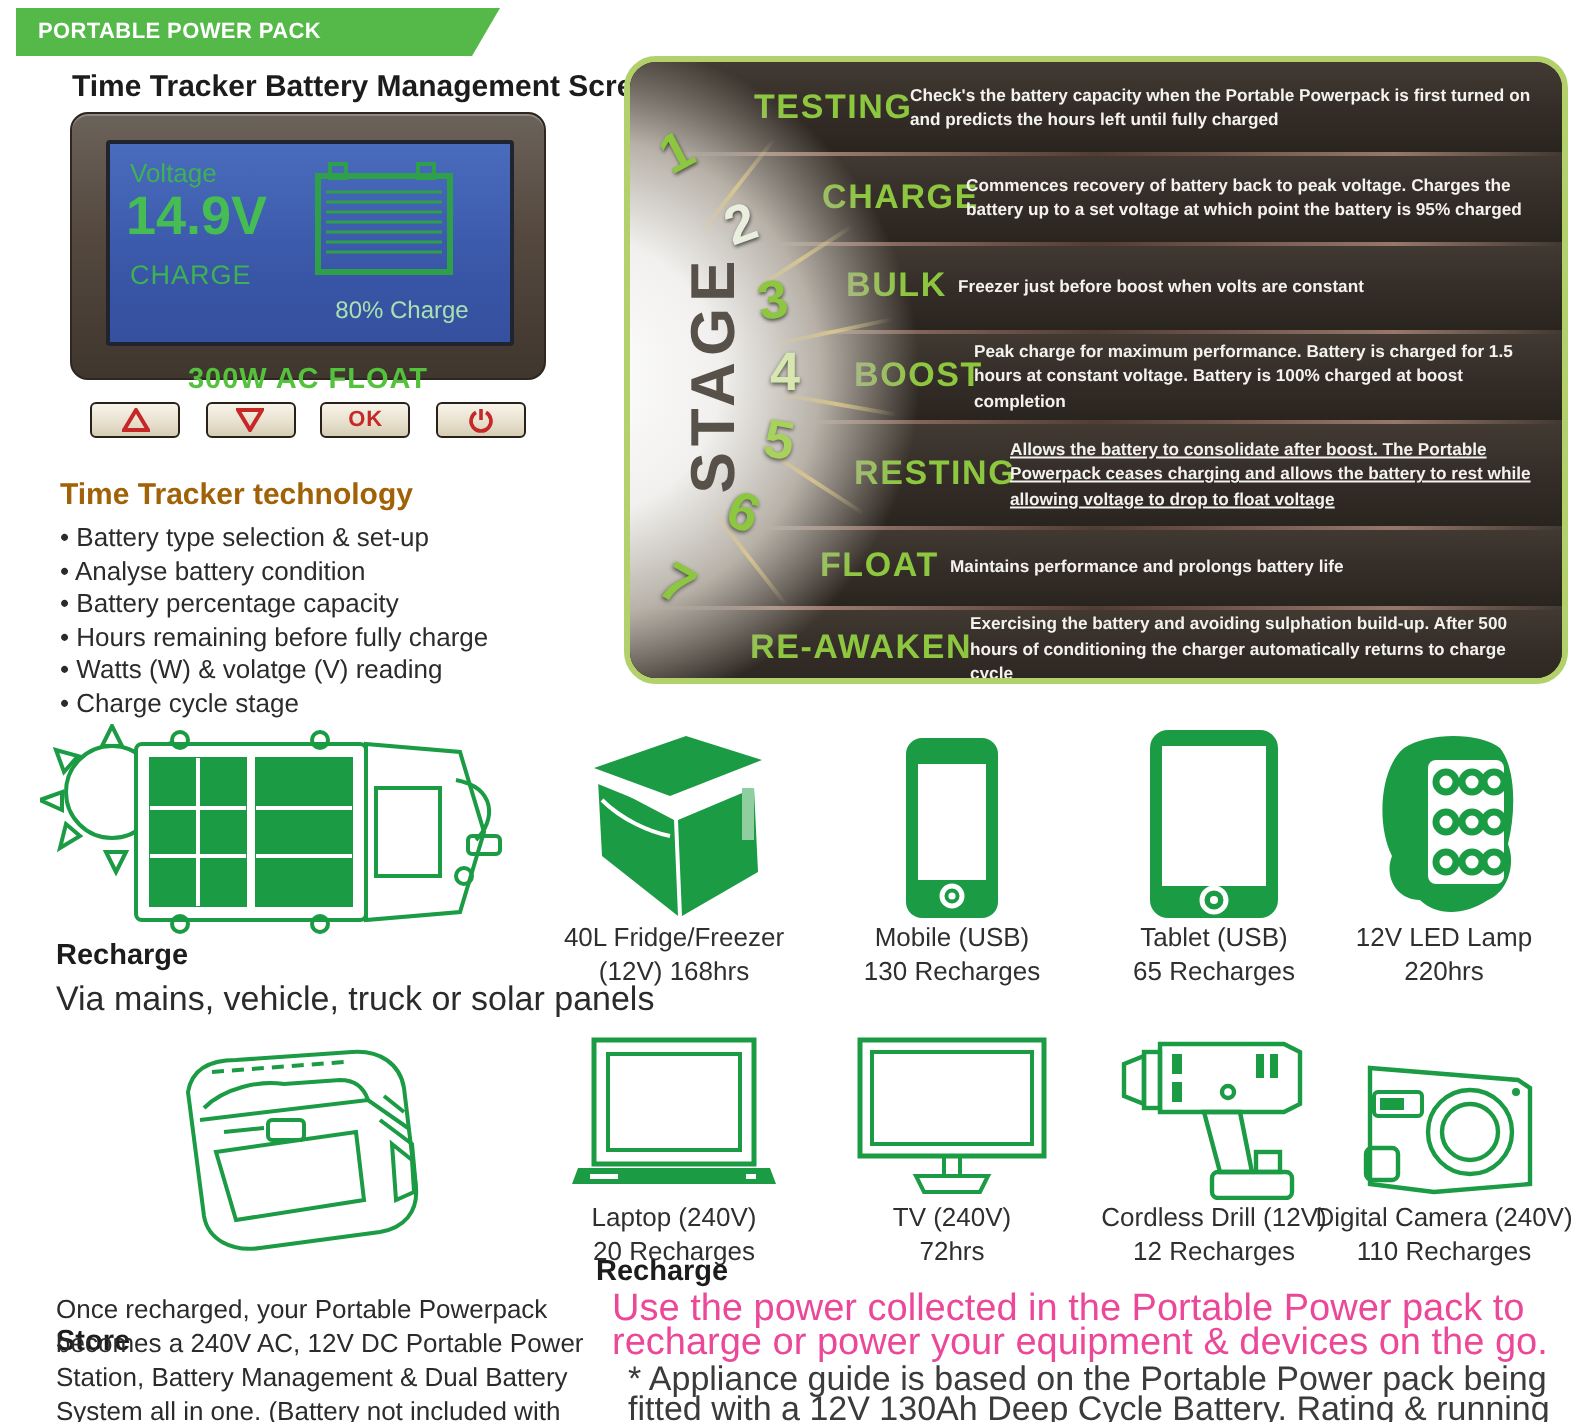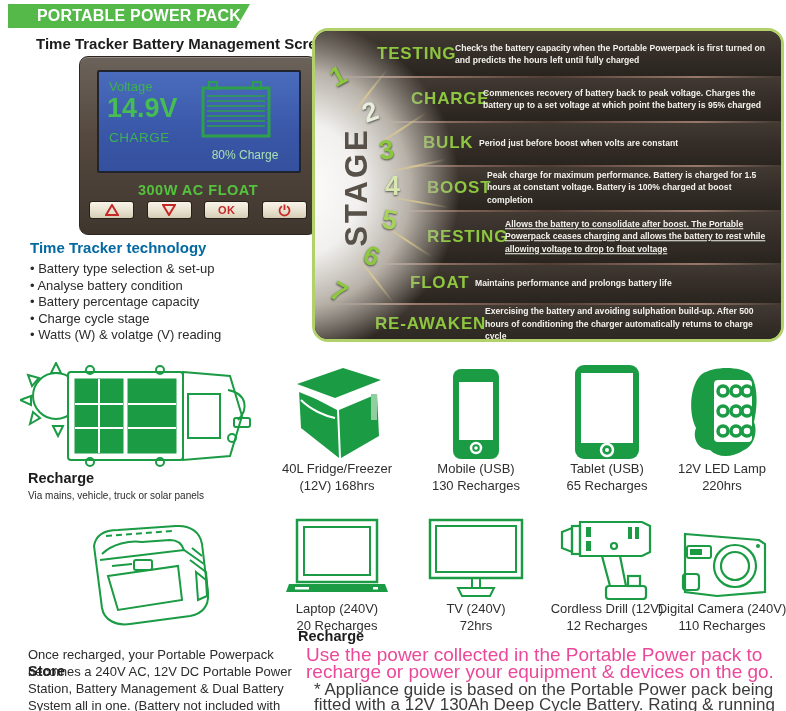--- a/index.html
+++ b/index.html
@@ -3,46 +3,46 @@
 <meta charset="utf-8">
 <style>
   * { margin:0; padding:0; box-sizing:border-box; }
   html,body { background:#ffffff; }
   body { font-family:"Liberation Sans", sans-serif; color:#2b2b2b; }
   .canvas { position:relative; width:786px; height:711px; background:#fff; overflow:hidden; }
 
   
   .banner { position:absolute; left:8px; top:4px; width:242px; height:24px;
     background:#54b948; clip-path:polygon(0 0,100% 0,calc(100% - 14px) 100%,0 100%);
-    color:#fff; font-weight:bold; font-size:16px; line-height:24px; padding-left:29px; letter-spacing:.2px; }
+    color:#fff; font-weight:bold; font-size:11px; line-height:24px; padding-left:11px; letter-spacing:.2px; }
   .subtitle { position:absolute; left:36px; top:35px; font-size:15px; font-weight:bold; color:#1c1c1c; }
 
   
-  .device { position:absolute; left:35px; top:56px; width:238px; height:179px;
+  .device { position:absolute; left:35px; top:56px; width:238px; height:134px;
     background:linear-gradient(180deg,#6b625a 0%,#55493f 45%,#3f362e 100%);
-    border-radius:9px; border:1px solid #2e2620; box-shadow:inset 0 1px 0 rgba(255,255,255,.25);margin-left:44px; }
+    border-radius:9px; border:1px solid #2e2620; box-shadow:inset 0 1px 0 rgba(255,255,255,.25); }
   .lcd { position:absolute; left:17px; top:13px; width:204px; height:103px;
     background:linear-gradient(180deg,#4a6cbd 0%,#3a57a8 60%,#34509e 100%);
     border:2px solid #20242e; border-radius:2px; }
   .lcd-voltage-label { position:absolute; left:10px; top:7px; font-size:13px; color:#3db154; }
   .lcd-voltage-value { position:absolute; left:8px; top:21px; font-size:27px; font-weight:bold; color:#45bd52; }
   .lcd-mode { position:absolute; left:10px; top:58px; font-size:13.5px; color:#3db154; letter-spacing:.5px; }
   .lcd-batt { position:absolute; left:102px; top:9px; }
   .lcd-charge-pct { position:absolute; left:96px; top:76px; width:100px; text-align:center; font-size:12px; color:#a9e0b2; }
   .dev-output { position:absolute; left:0; top:125px; width:100%; text-align:center;
     font-size:14.5px; font-weight:bold; color:#55c23e; letter-spacing:.5px; }
   .dev-btn-row { position:absolute; left:0; top:144px; width:100%; display:flex;
     justify-content:space-between; padding:0 9px;align-items:center; }
   .dev-btn { width:45px; height:18px; border-radius:3px; border:1px solid #292119;
     background:linear-gradient(180deg,#f8f4e9 0%,#e6dfcc 60%,#d6cdb5 100%);
     display:flex; align-items:center; justify-content:center; cursor:pointer; }
   .dev-btn .ok { color:#c62828; font-weight:bold; font-size:11px; letter-spacing:.5px; }
 
   
-  .tech-title { position:absolute; left:30px; top:239px; font-size:15px; font-weight:bold; color:#0369a1; }
+  .tech-title { position:absolute; left:30px; top:239px; font-size:15px; font-weight:bold; color:#a16207; }
   .tech-list { position:absolute; left:30px; top:261px; list-style:none; font-size:13px; line-height:16.5px; color:#2b2b2b; }
   .tech-list li::before { content:"• "; }
 
   
   .stage-panel { position:absolute; left:312px; top:28px; width:472px; height:314px;
     background:#322b26; border:3px solid #b3d16b; border-radius:16px; overflow:hidden; }
   .srow { position:absolute; left:0; right:0;
     background:linear-gradient(180deg,#423a33 0%,#342d27 55%,#2a241f 100%); }
   .srow::before { content:""; position:absolute; left:0; right:0; top:0; height:2px;
     background:linear-gradient(90deg,rgba(255,195,175,0) 0%,rgba(255,200,180,.55) 15%,rgba(130,70,60,.25) 50%,rgba(255,195,175,.45) 82%,rgba(0,0,0,0) 100%); }
@@ -89,21 +89,21 @@
   .app-cell { position:absolute; width:120px; display:flex; flex-direction:column; align-items:center; }
   .app-icon-box { height:98px; display:flex; align-items:flex-end; justify-content:center; }
   .app-name, .app-value { font-size:13px; line-height:17px; color:#2f2f2f; text-align:center; white-space:nowrap; }
   .row1 { top:362px; } .row2 { top:502px; }
   .c1 { left:277px; } .c2 { left:416px; } .c3 { left:547px; } .c4 { left:662px; }
   .r2c3 { left:543px; width:128px; } .r2c4 { left:658px; width:128px; }
 
   
   .solar-art { position:absolute; left:20px; top:362px; }
   .recharge-left-title { position:absolute; left:28px; top:470px; font-size:14.5px; font-weight:bold; color:#1c1c1c; }
-  .recharge-left-caption { position:absolute; left:28px; top:490px; font-size:10px; color:#2b2b2b; }
+  .recharge-left-caption { position:absolute; left:28px; top:490px; font-size:17px; color:#2b2b2b; }
   .store-art { position:absolute; left:72px; top:520px; }
   .store-title { position:absolute; left:28px; top:627px; font-size:14.5px; font-weight:bold; color:#1c1c1c;margin-top:36px; }
   .store-body { position:absolute; left:28px; top:646px; width:270px; font-size:13px; line-height:17px; color:#2b2b2b; }
 
   
   .recharge-right-title { position:absolute; left:298px; top:628px; font-size:14.5px; font-weight:bold; color:#1c1c1c; }
   .recharge-right-body { position:absolute; left:306px; top:647px; width:470px; font-size:19px; line-height:16.5px; color:#ec4899; }
   .footnote { position:absolute; left:298px; top:682px; width:478px; font-size:17px; line-height:15px; color:#3b3b3b;margin-left:16px; }
 
   svg { display:block; }
@@ -167,36 +167,37 @@
         </span>
       </div>
     </div>
   </div>
 
   <div class="tech-title">Time Tracker technology</div>
   <ul class="tech-list">
     <li>Battery type selection &amp; set-up</li>
     <li>Analyse battery condition</li>
     <li>Battery percentage capacity</li>
+    <li>Hours remaining before fully charge</li>
+    <li>Watts (W) &amp; volatge (V) reading</li>
     <li>Charge cycle stage</li>
-    <li>Watts (W) &amp; volatge (V) reading</li>
   </ul>
 
   <div class="stage-panel">
     <div class="srow sr1">
       <div class="slabel">TESTING</div>
       <div class="sdesc">Check's the battery capacity when the Portable Powerpack is first turned on and predicts the hours left until fully charged</div>
     </div>
     <div class="srow sr2">
       <div class="slabel">CHARGE</div>
       <div class="sdesc">Commences recovery of battery back to peak voltage. Charges the battery up to a set voltage at which point the battery is 95% charged</div>
     </div>
     <div class="srow sr3">
       <div class="slabel">BULK</div>
-      <div class="sdesc">Period just before boost when volts are constant</div>
+      <div class="sdesc">Freezer just before boost when volts are constant</div>
     </div>
     <div class="srow sr4">
       <div class="slabel">BOOST</div>
       <div class="sdesc">Peak charge for maximum performance. Battery is charged for 1.5 hours at constant voltage. Battery is 100% charged at boost completion</div>
     </div>
     <div class="srow sr5">
       <div class="slabel">RESTING</div>
       <div class="sdesc">Allows the battery to consolidate after boost. The Portable Powerpack ceases charging and allows the battery to rest while allowing voltage to drop to float voltage</div>
     </div>
     <div class="srow sr6">

